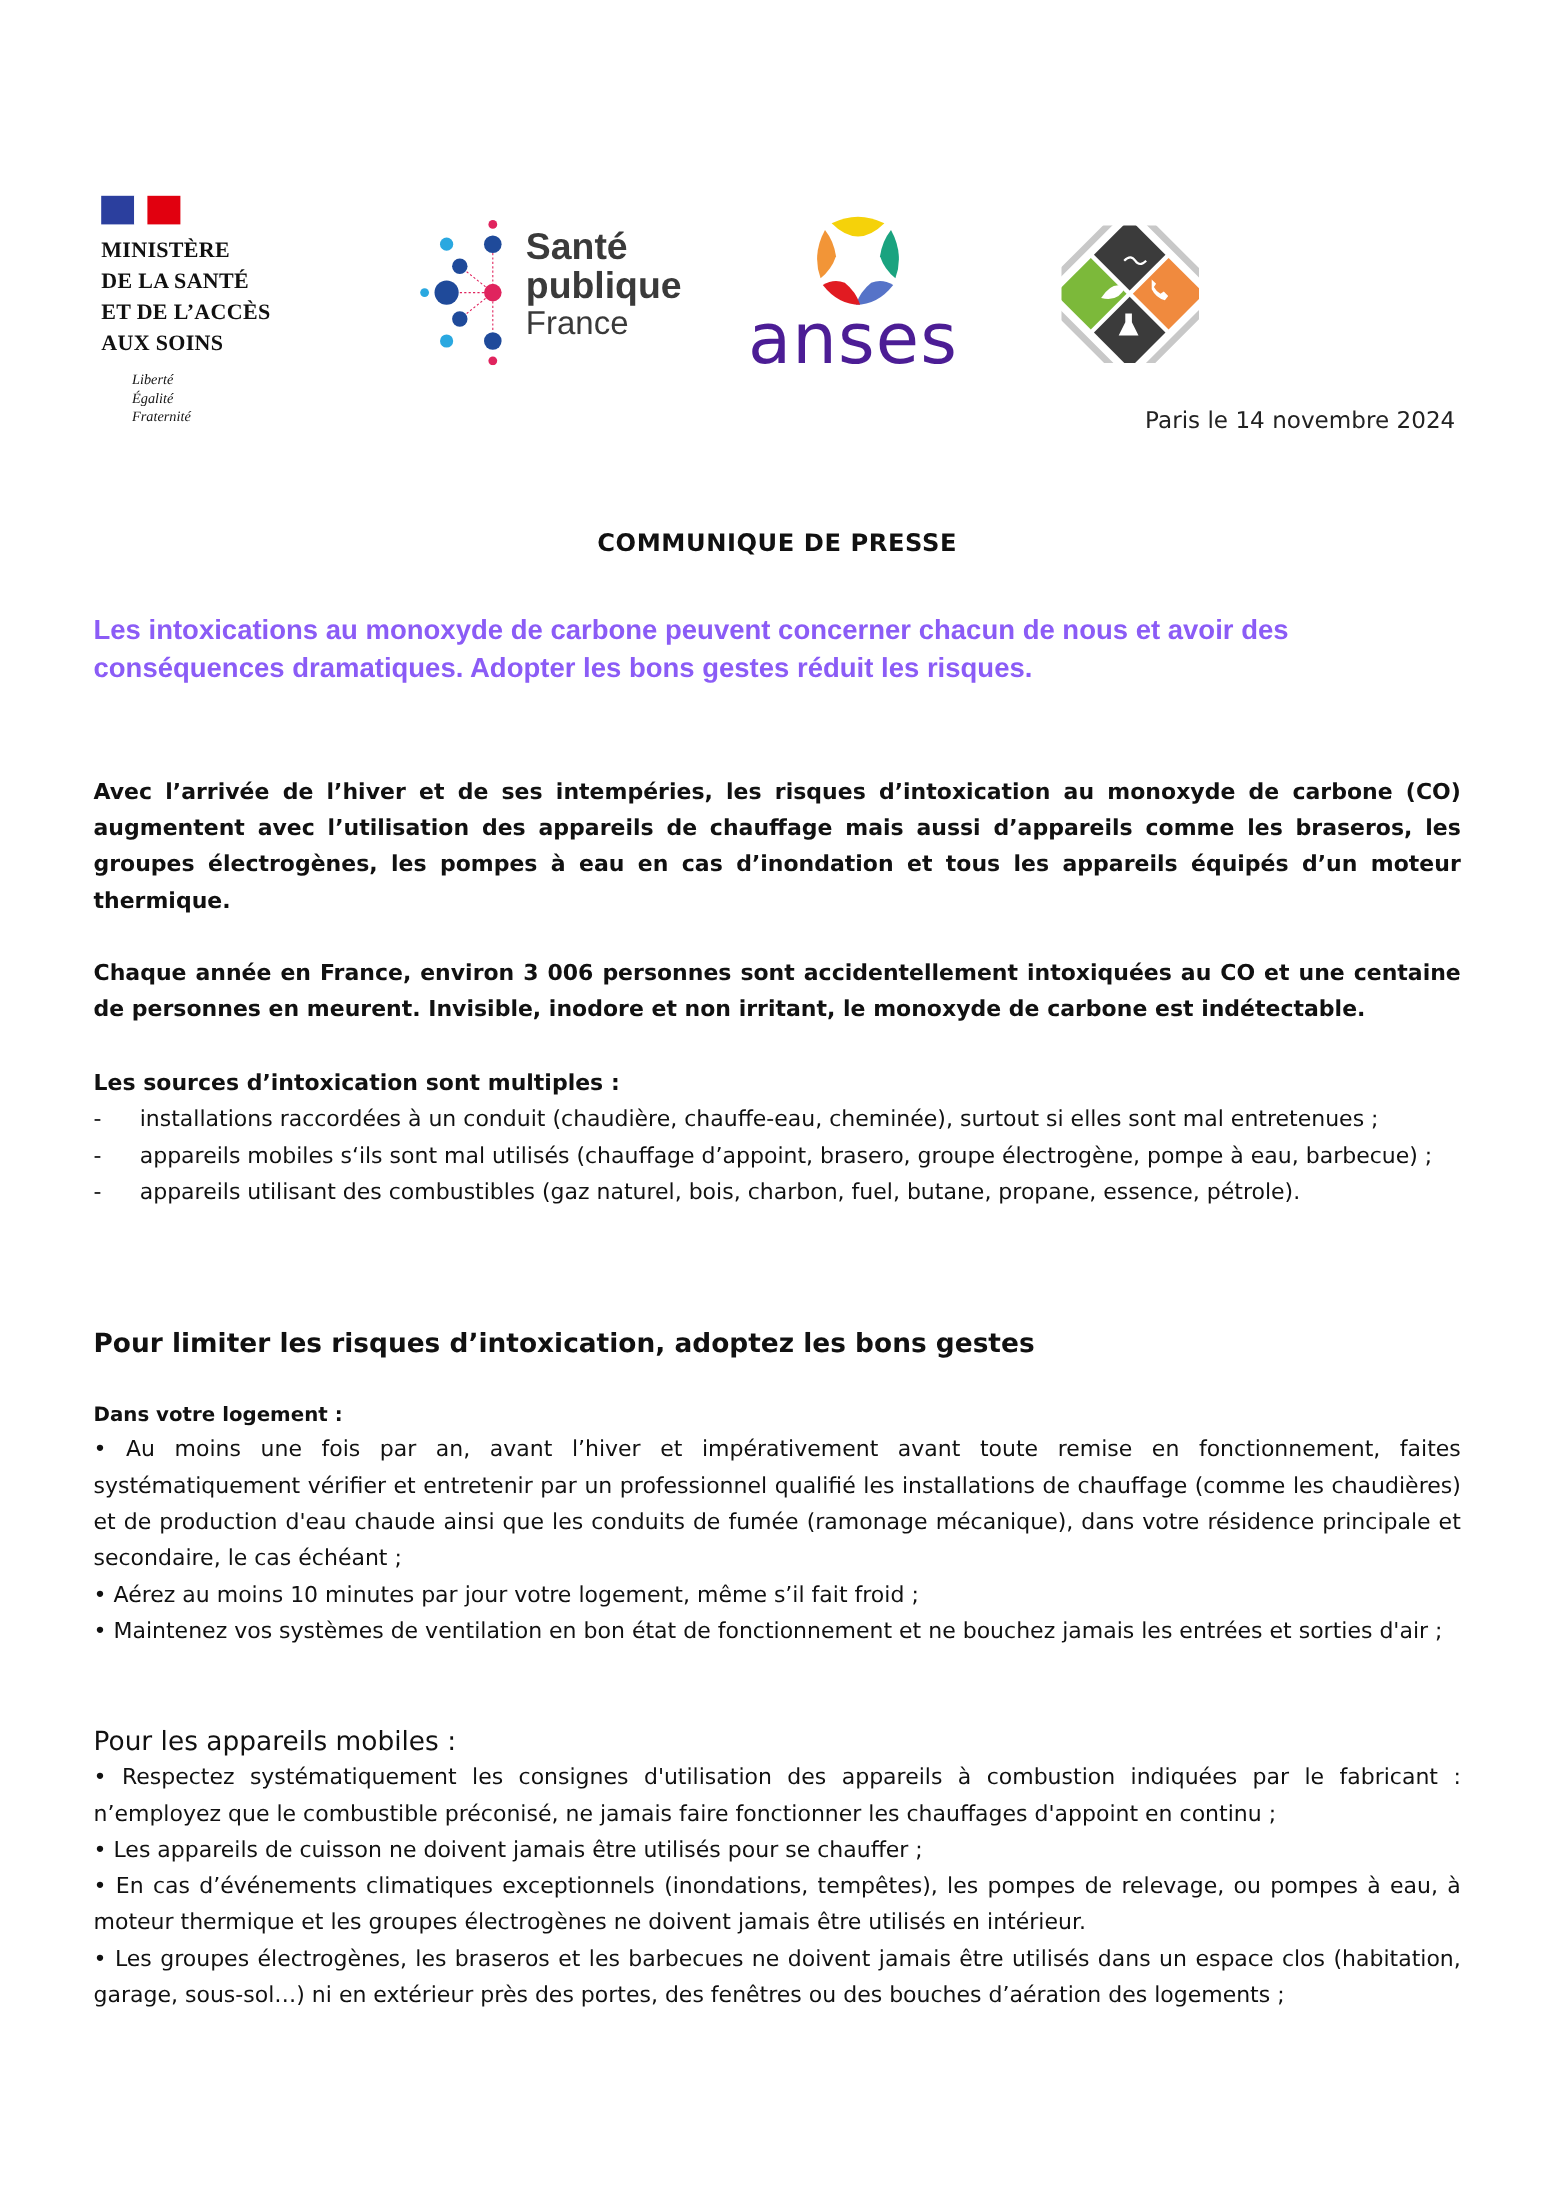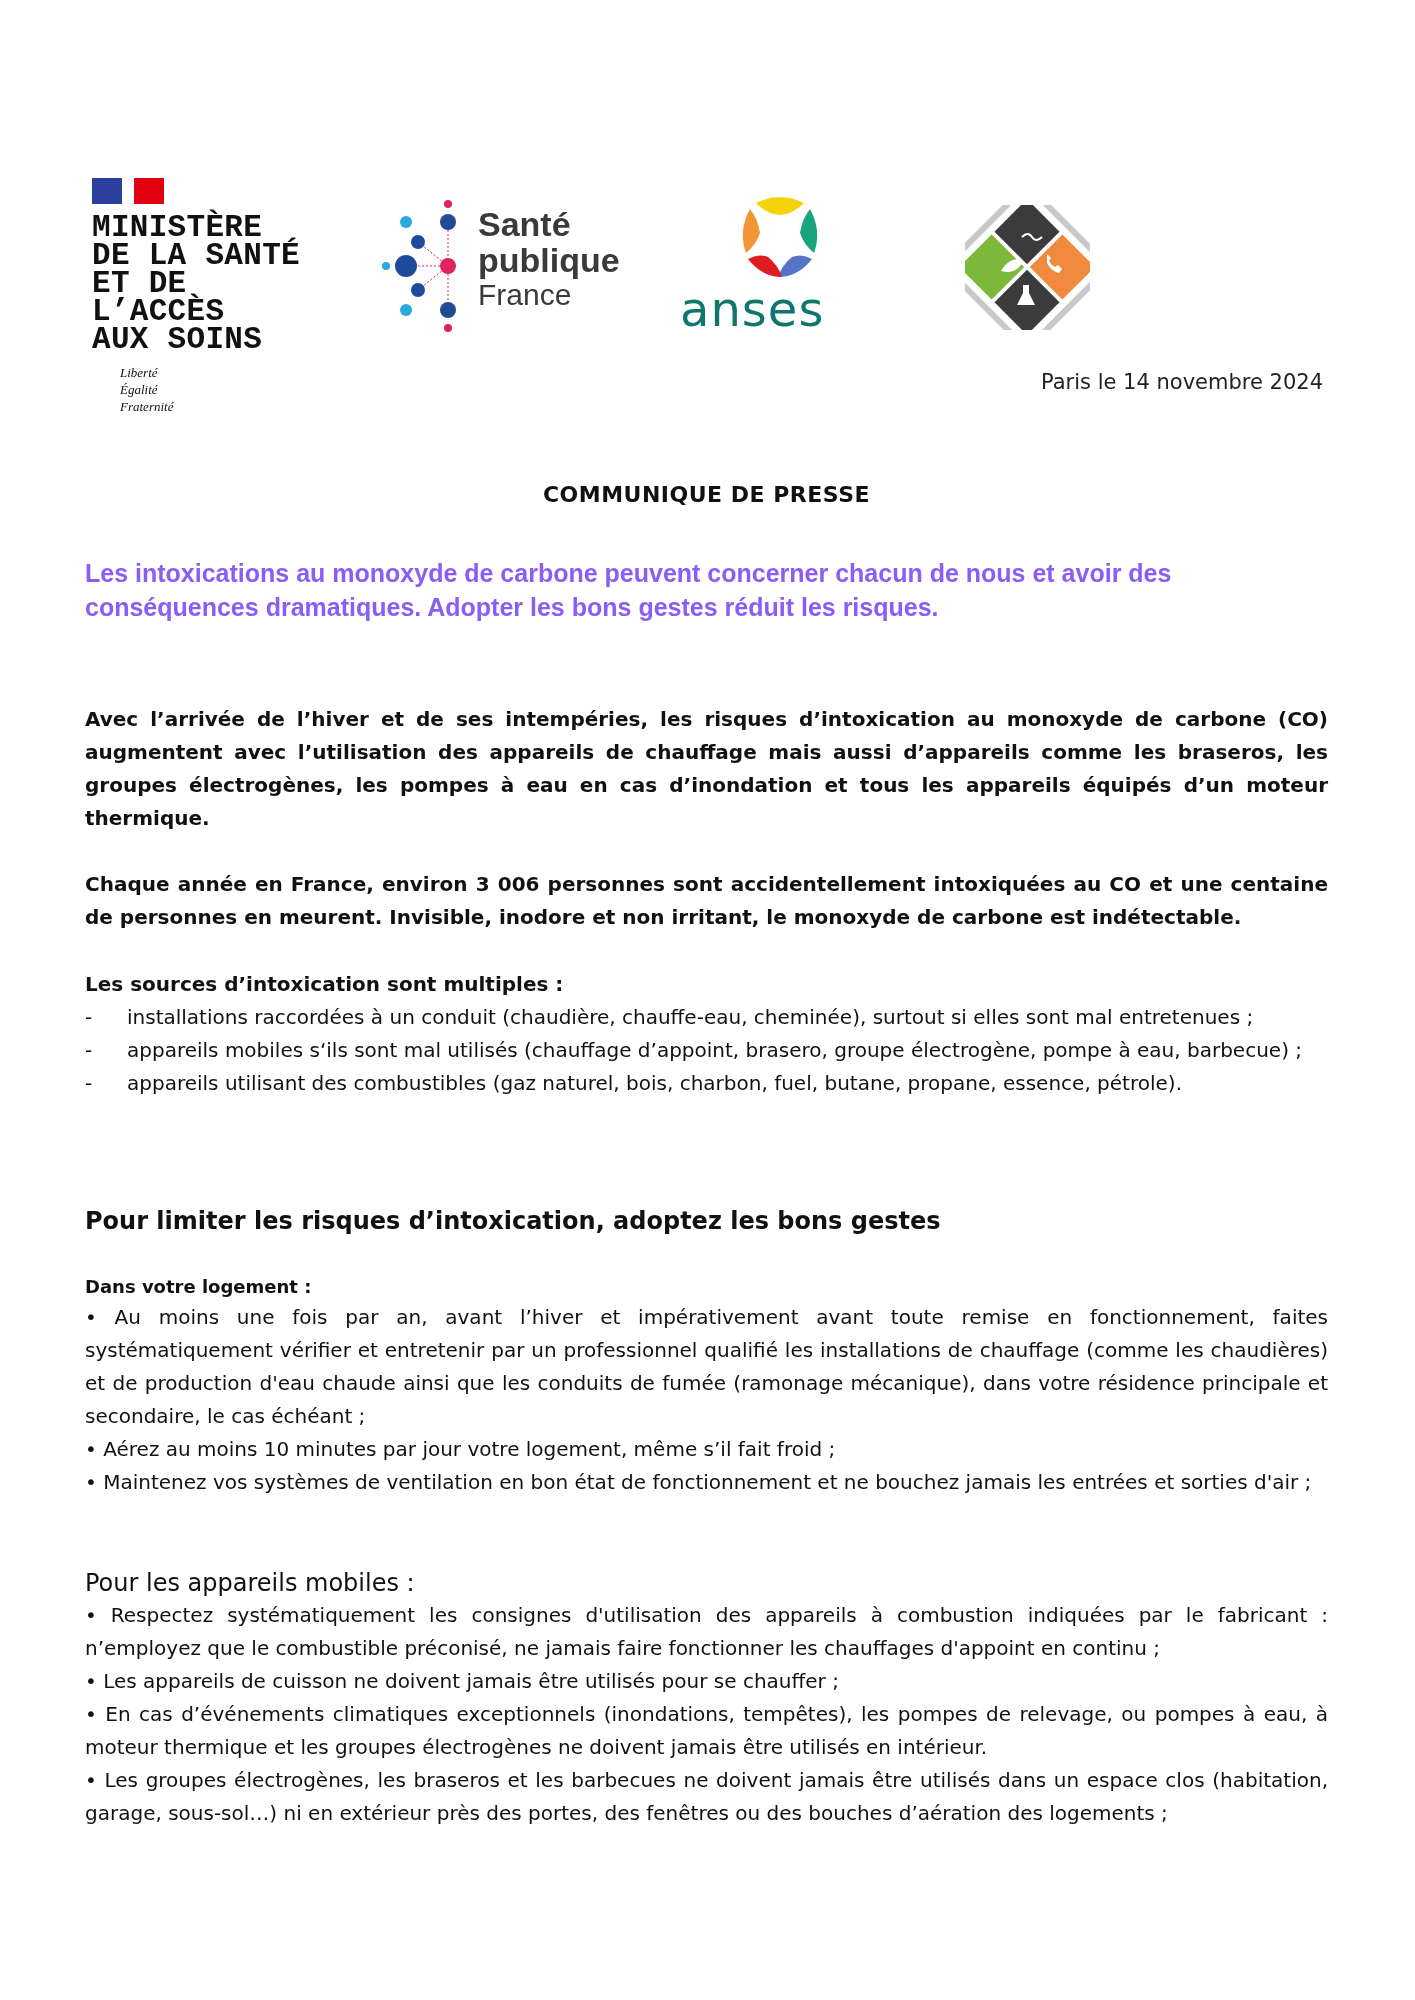--- a/index.html
+++ b/index.html
@@ -7,33 +7,33 @@
     body { font-family: "DejaVu Sans", sans-serif; color: #111; position: relative; overflow: hidden; }
 
     .logos { position: absolute; top: 0; left: 0; width: 1415px; height: 400px; }
 
     
     .ministry { position: absolute; left: 92px; top: 178px; width: 220px; }
     .flag { display: flex; width: 72px; height: 26px; margin-bottom: 10px; }
     .flag .blue { width: 30px; background: #2b3f9e; }
     .flag .white { width: 12px; background: #fff; }
     .flag .red { width: 30px; background: #e1000f; }
-    .ministry-name { font-family: Liberation Mono, monospace; font-weight: 700; font-size: 31px; line-height: 28px; color: #111; letter-spacing: 0.3px; }
+    .ministry-name { font-family: Liberation Serif, serif; font-weight: 700; font-size: 20px; line-height: 28px; color: #111; letter-spacing: 0.3px; }
     .motto { margin-top: 10px; font-family: "Liberation Serif", serif; font-style: italic; font-size: 13px; line-height: 17px; color: #111; margin-left: 28px; }
 
     
     .spf { position: absolute; left: 378px; top: 192px; width: 250px; height: 140px; }
     .spf svg { position: absolute; left: 0; top: 0; }
     .spf-text { position: absolute; left: 100px; top: 14px; font-family: "Liberation Sans", sans-serif; color: #3a3a3a; }
     .spf-text .l1, .spf-text .l2 { font-weight: 700; font-size: 34px; line-height: 36px; }
     .spf-text .l3 { font-size: 30px; line-height: 34px; font-weight: 400; }
 
     
     .anses { position: absolute; left: 680px; top: 195px; width: 200px; height: 150px; }
-    .anses-word { position: absolute; left: 0; top: 82px; font-family: "DejaVu Sans", sans-serif; font-size: 48px; line-height: 64px; color: #0f766e; letter-spacing: 1px; }
+    .anses-word { position: absolute; left: 0; top: 82px; font-family: "DejaVu Sans", sans-serif; font-size: 64px; line-height: 64px; color: #4c1d95; letter-spacing: 1px; }
 
     
     .cap { position: absolute; left: 965px; top: 205px; width: 320px; height: 130px; }
     .cap-text { position: absolute; left: 125px; top: 16px; font-family: "Liberation Sans", sans-serif; }
     .cap-text .c1 { font-size: 28px; line-height: 28px; color: #333; font-weight: 300; letter-spacing: -0.5px; }
     .cap-text .c2 { font-size: 34px; line-height: 36px; color: #f08a3e; letter-spacing: -1px; }
     .cap-text .c3 { font-size: 17px; line-height: 20px; color: #333; letter-spacing: -0.5px; margin-top: 4px; }
     .cap-text .c4row { display: flex; align-items: center; margin-top: 0; }
     .cap-text .c4line { width: 92px; height: 3px; background: #222; margin-right: 8px; margin-left: -10px; }
     .cap-text .c4 { font-size: 14px; line-height: 16px; color: #f08a3e; }

